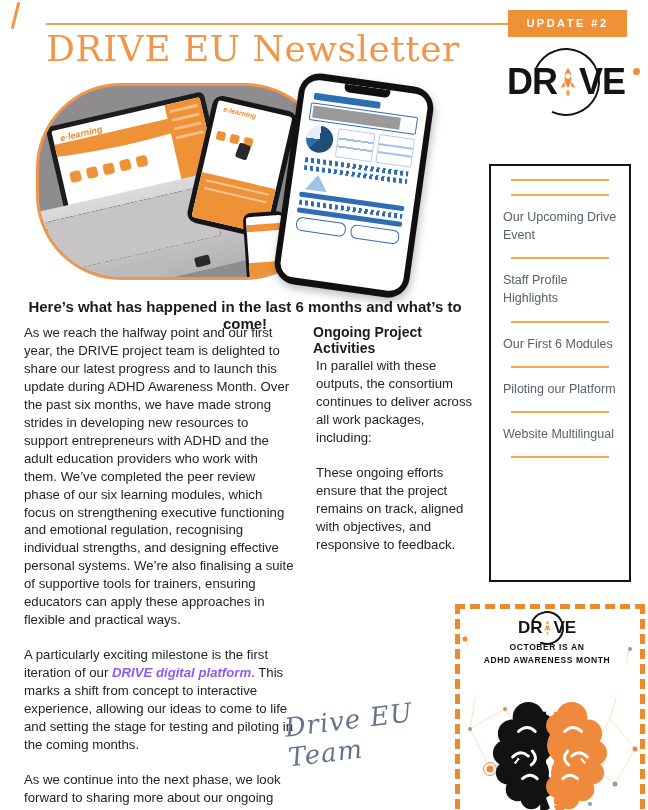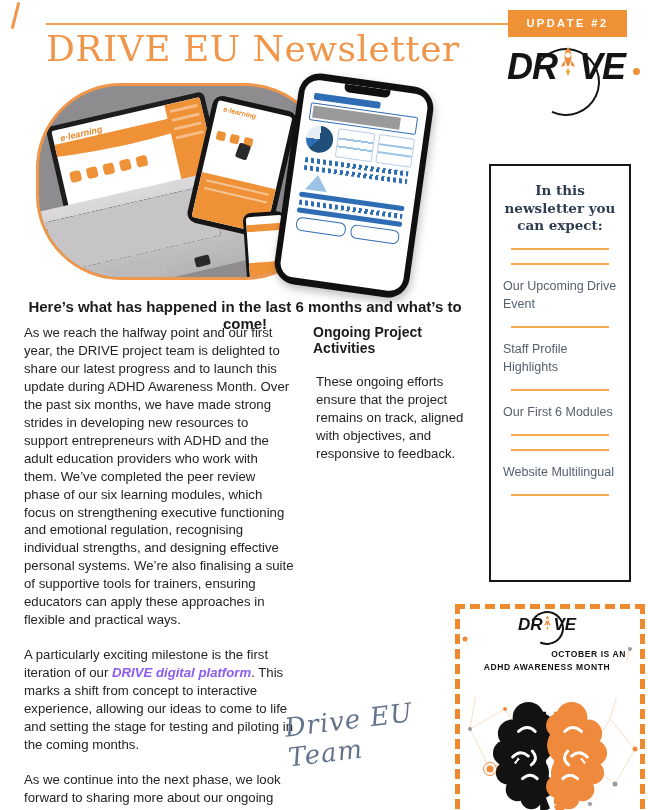--- a/index.html
+++ b/index.html
@@ -6,21 +6,21 @@
   #page{position:relative;width:648px;height:810px;background:#ffffff;overflow:hidden;
         font-family:"Liberation Sans",sans-serif;}
   
   .corner-slash{position:absolute;left:14px;top:2px;width:3px;height:27px;background:#F0964B;transform:rotate(14deg);}
   .top-line{position:absolute;left:46px;top:23px;width:462px;height:2px;background:#F0A04B;}
   .update-badge{position:absolute;left:508px;top:10px;width:119px;height:27px;background:#EF9237;
     color:#fff;font-size:11px;font-weight:bold;letter-spacing:2.5px;text-align:center;line-height:27px;}
   .page-title{position:absolute;left:46px;top:28px;width:440px;font-family:"DejaVu Serif",serif;
     font-size:36px;color:#F0964B;letter-spacing:.5px;white-space:nowrap;}
   
-  .logo{display:flex;align-items:flex-start;justify-content:center;position:relative;font-style:italic;}
+  .logo{display:flex;align-items:center;justify-content:center;position:relative;}
   .logo-top{position:absolute;left:490px;top:46px;width:152px;height:72px;}
   .logo .letters{font-family:"Liberation Sans",sans-serif;font-weight:900;color:#141414;position:relative;z-index:2;}
   .logo-top .letters{font-size:36px;letter-spacing:-1px;}
   .logo .orbit{position:absolute;border:2.5px solid #141414;border-radius:50%;z-index:1;}
   .logo-top .orbit{width:64px;height:64px;left:50%;top:50%;transform:translate(-50%,-50%) rotate(-20deg);
     border-left-color:transparent;}
   .logo .rocket-wrap{position:relative;z-index:3;display:flex;align-items:center;justify-content:center;}
   .logo .dot{position:absolute;background:#EF9237;border-radius:50%;z-index:3;}
   .logo-top .dot{width:7px;height:7px;right:2px;top:22px;}
   .date-badge{position:absolute;left:494px;top:121px;width:148px;height:29px;background:#EF9237;
@@ -106,21 +106,21 @@
   .signature{position:absolute;left:286px;top:702px;width:175px;transform:rotate(-7deg);
     font-family:"DejaVu Serif",serif;font-style:italic;font-size:26px;color:#64748C;letter-spacing:1px;}
   
   .card{position:absolute;left:455px;top:604px;width:180px;height:210px;border:5px dashed #EE8A2E;background:#fff;overflow:hidden;}
   .net{position:absolute;left:0;top:0;width:100%;height:100%;}
   .card-panel{position:absolute;left:8px;right:14px;top:0;height:88px;background:#fff;text-align:center;}
   .logo-small{margin-top:6px;height:26px;}
   .logo-small .letters{font-size:17px;}
   .logo-small .orbit{width:30px;height:30px;left:50%;top:50%;transform:translate(-50%,-50%) rotate(-20deg);border-left-color:transparent;}
   .card-line{font-size:8.5px;font-weight:bold;color:#111;letter-spacing:.6px;line-height:1.5;}
-  .card-line.first{margin-top:7px;text-align:right;}
+  .card-line.first{}
   .brain{position:absolute;left:50%;transform:translateX(-50%);top:86px;}
 </style>
 </head>
 <body>
 
 <div id="page">
 
   <div class="corner-slash"></div>
   <div class="top-line"></div>
   <div class="update-badge">UPDATE #2</div>
@@ -137,29 +137,29 @@
         <path d="M16 16 L20 23 L15 21Z" fill="#EF8A3D"></path>
         <path d="M12 24 L14.5 28 L12 33 L9.5 28Z" fill="#F5A94E"></path>
       </svg>
     </span>
     <span class="letters">VE</span>
     <span class="dot"></span>
   </div>
 
 
   <div class="sidebar">
-    <div class="sidebar-header">In this newsletter you can expect:</div>
     <hr class="side-divider">
     <hr class="side-divider">
     <div class="side-item">Our Upcoming Drive Event</div>
     <hr class="side-divider">
     <div class="side-item">Staff Profile Highlights</div>
     <hr class="side-divider">
     <div class="side-item">Our First 6 Modules</div>
     <hr class="side-divider">
+    <div class="side-item">Piloting our Platform</div>
     <hr class="side-divider">
     <div class="side-item">Website Multilingual</div>
     <hr class="side-divider">
   </div>
 
   <div class="hero">
     <div class="laptop-screen">
       <div class="lap-inner">
         <span class="elearn-label">e·learning</span>
         <div class="swoosh"></div>
@@ -238,20 +238,21 @@
   <div class="headline">Here’s what has happened in the last 6 months and what’s to come!</div>
 
   <div class="columns">
     <div class="col-left">
       <p class="body-text">As we reach the halfway point and our first year, the DRIVE project team is delighted to share our latest progress and to launch this update during ADHD Awareness Month. Over the past six months, we have made strong strides in developing new resources to support entrepreneurs with ADHD and the adult education providers who work with them. We’ve completed the peer review phase of our six learning modules, which focus on strengthening executive functioning and emotional regulation, recognising individual strengths, and designing effective personal systems. We’re also finalising a suite of supportive tools for trainers, ensuring educators can apply these approaches in flexible and practical ways.</p>
       <p class="body-text"><span>A particularly exciting milestone is the first iteration of our </span><span class="highlight">DRIVE digital platform</span><span>. This marks a shift from concept to interactive experience, allowing our ideas to come to life and setting the stage for testing and piloting in the coming months.</span></p>
       <p class="body-text">As we continue into the next phase, we look forward to sharing more about our ongoing</p>
     </div>
     <div class="col-mid">
       <p class="col-heading">Ongoing Project Activities</p>
+      <p class="body-text" style="margin-bottom:0;">In parallel with these outputs, the consortium continues to deliver across all work packages, including:</p>
       <p class="body-text outro">These ongoing efforts ensure that the project remains on track, aligned with objectives, and responsive to feedback.</p>
     </div>
   </div>
 
   <div class="signature">Drive EU Team</div>
 
   <div class="card">
     <svg class="net" viewBox="0 0 180 210">
       <g stroke="#F0A04B" stroke-width="0.6" opacity="0.55" fill="none">
         <path d="M5 30 L40 10 L75 35 L60 70 L20 60 Z"></path>

